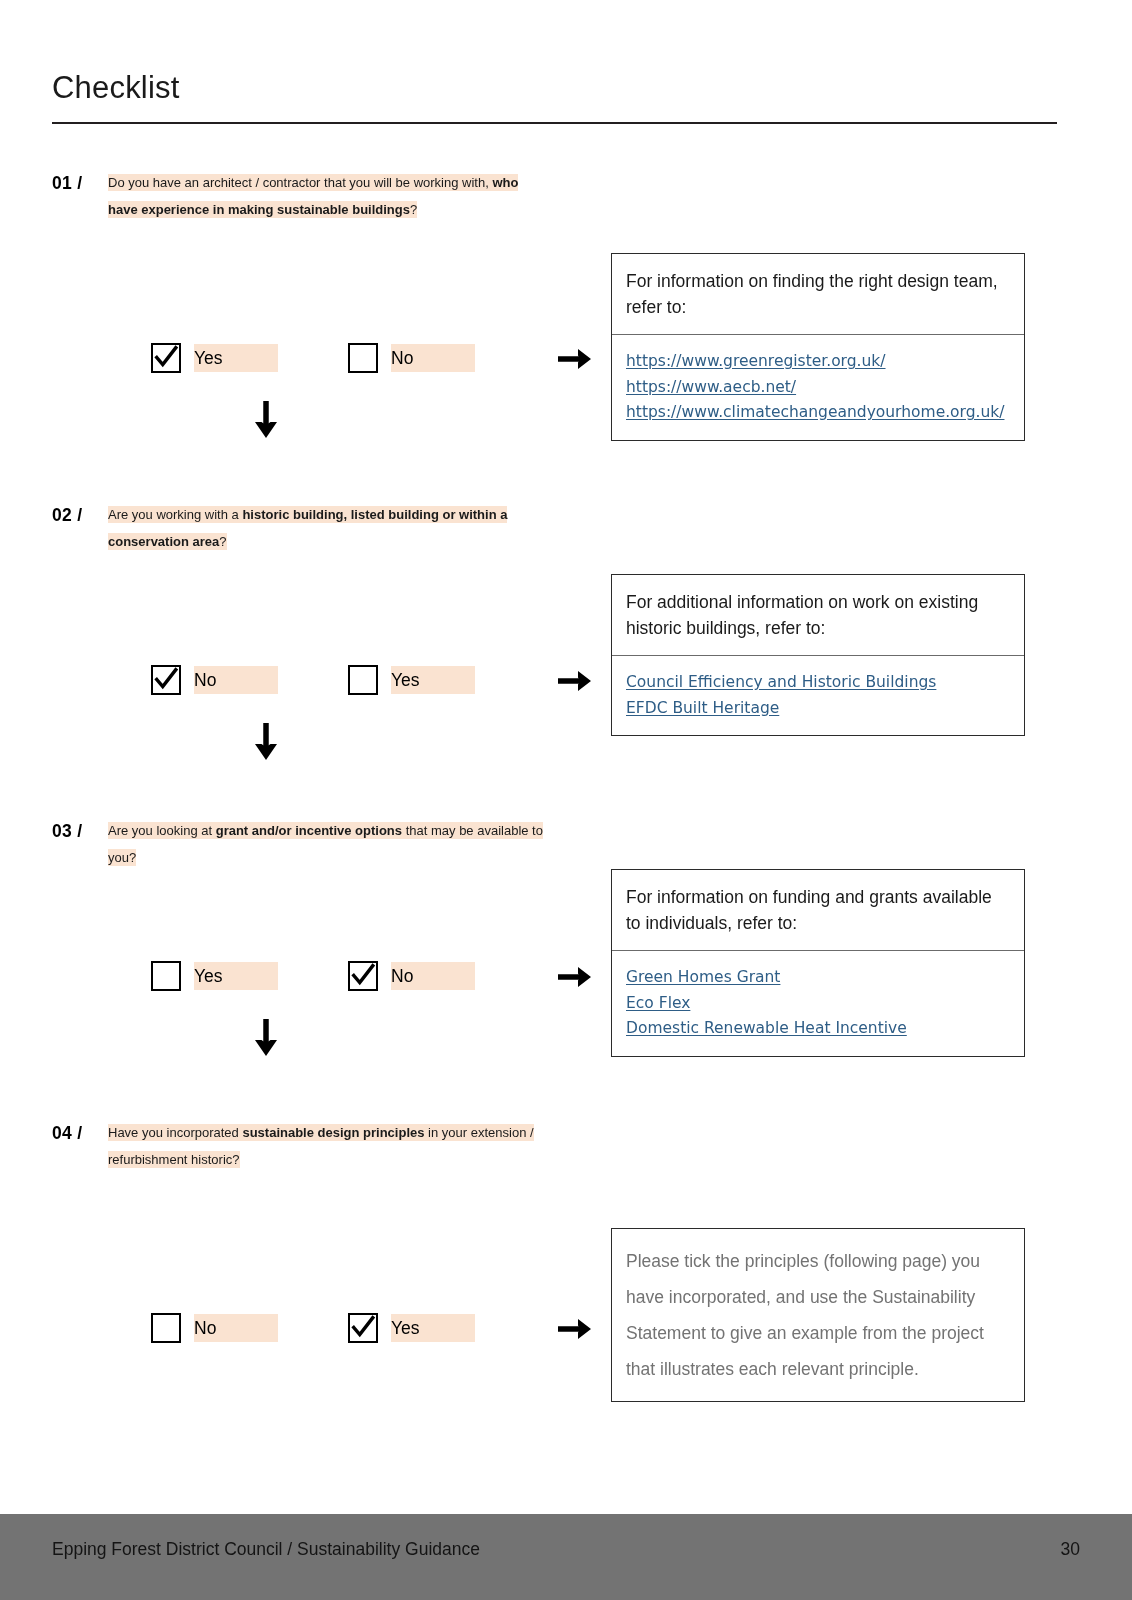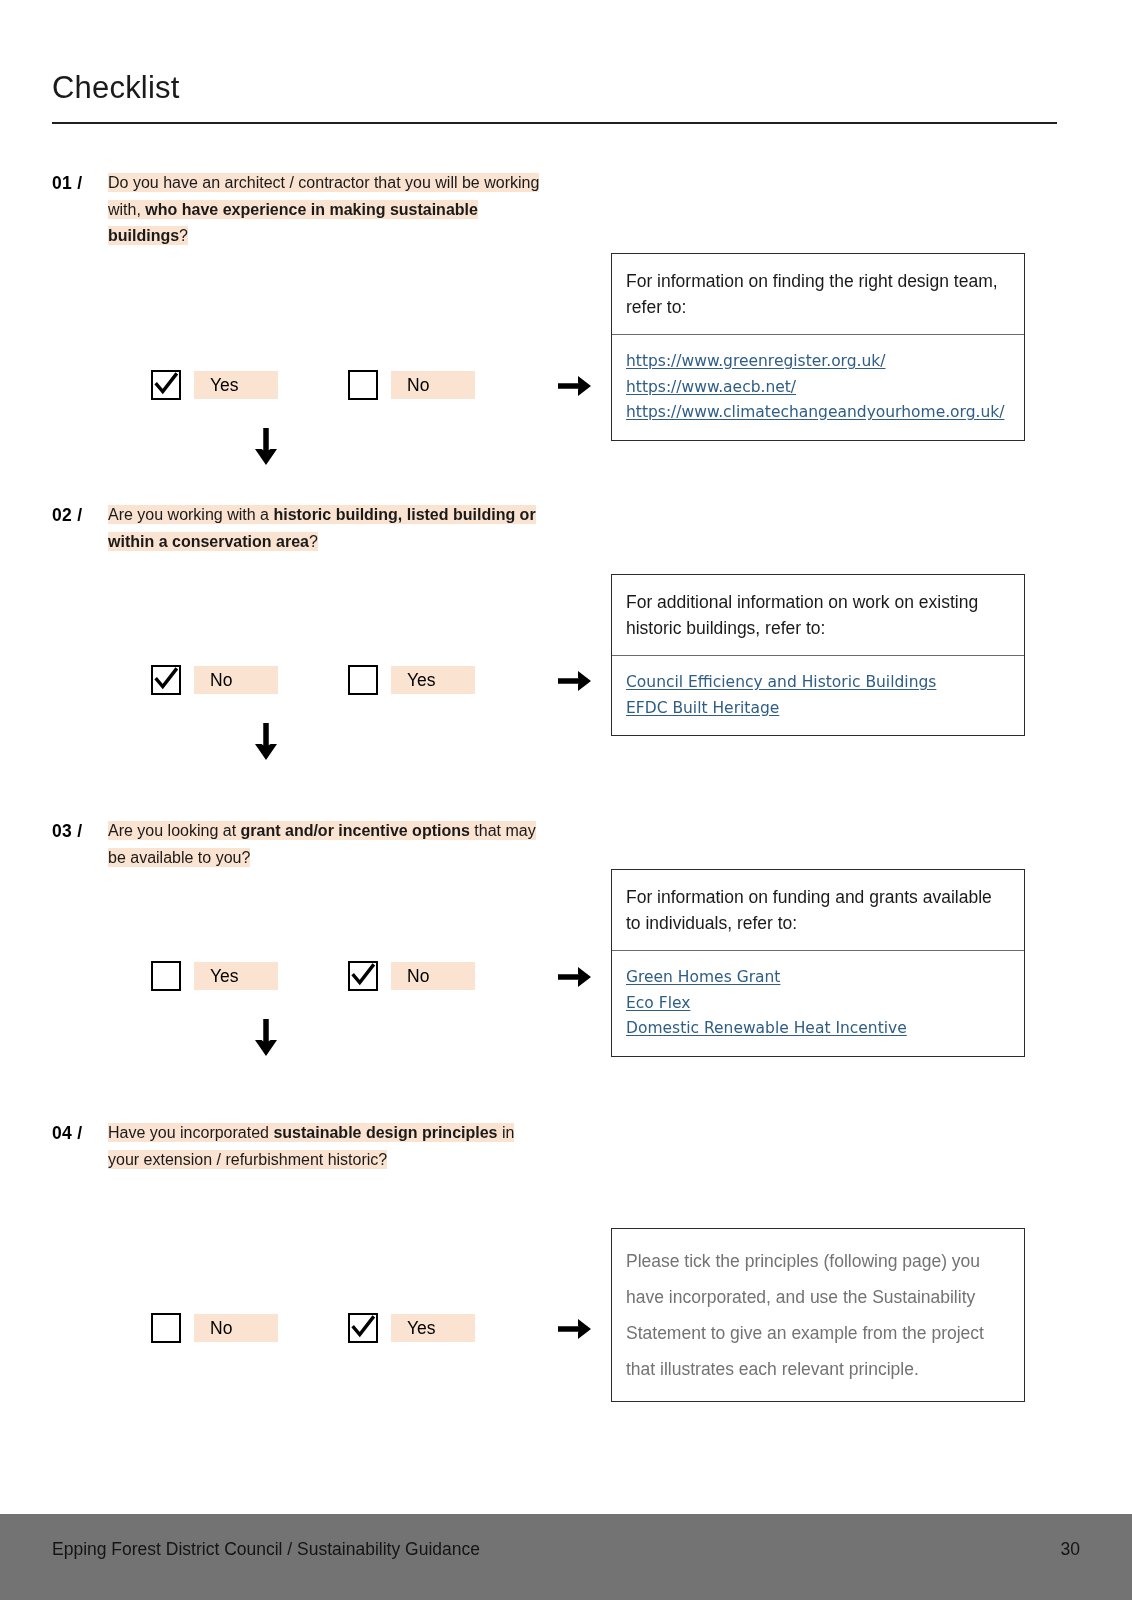--- a/index.html
+++ b/index.html
@@ -55,21 +55,21 @@
     width: 56px;
     font-size: 17.5px;
     font-weight: bold;
     line-height: 26.5px;
     letter-spacing: 0.3px;
     color: #000;
   }
   .q-text {
     flex: 0 0 auto;
     max-width: 440px;
-    font-size: 16px;
+    font-size: 13px;
     line-height: 26.5px;
     color: #1a1a1a;
   }
   .q-text .hl {
     background: #fae3d1;
     box-decoration-break: clone;
     -webkit-box-decoration-break: clone;
     padding: 1px 0;
   }
   .q-text b { font-weight: bold; }
@@ -104,21 +104,21 @@
     transform: translate(-50%, -50%);
     width: 26px;
     height: 26px;
     display: block;
   }
   .opt-label {
     margin-left: 13px;
     font-size: 17.5px;
     line-height: 24px;
     background: #fae3d1;
-    padding: 2px 16px;
+    padding: 2px 0;
     min-width: 84px;
     display: inline-block;
   }
 
   .arrow-right {
     position: absolute;
     left: 504px;
     top: 1px;
     width: 36px;
     height: 30px;

